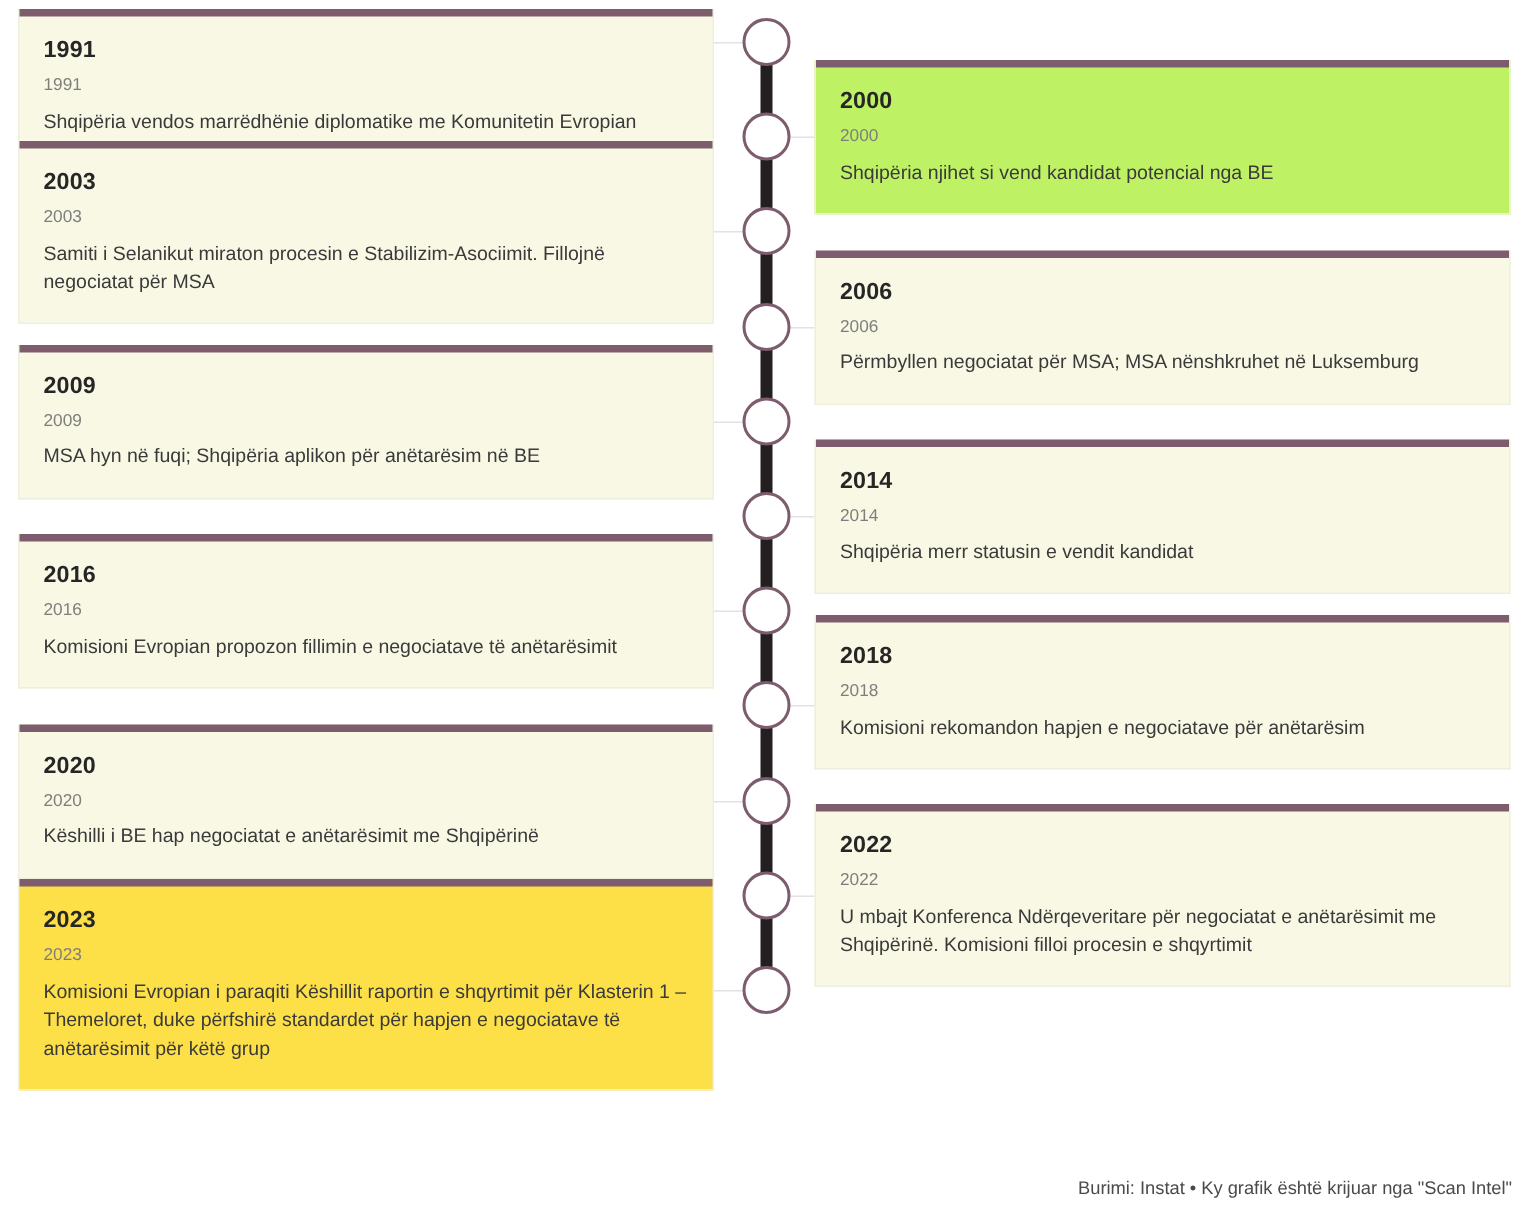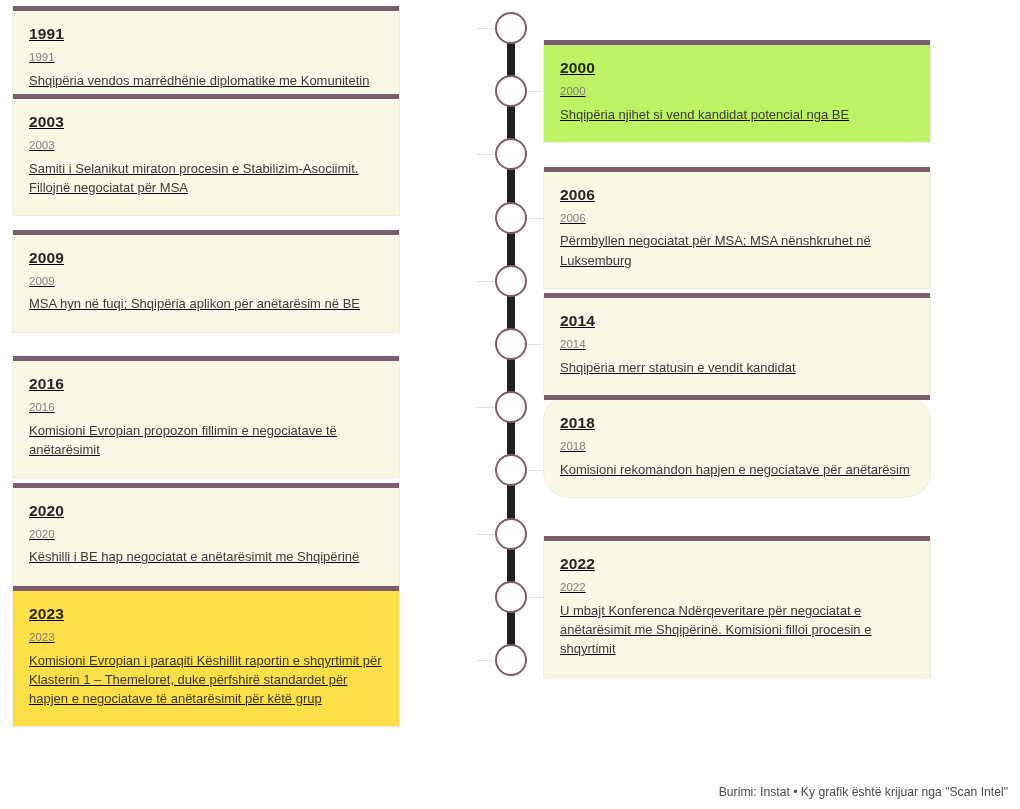--- a/index.html
+++ b/index.html
@@ -52,26 +52,25 @@
     background: #e2e2e2;
     z-index: 2;
   }
   .connector.left  { left: 476px; width: 19px; }
   .connector.right { left: 527px; width: 17px; }
 
   
   .card {
     position: absolute;
     box-sizing: border-box;
-    width: 388px;
+    width: 464px;
     background: #f8f8e4;
     border: 1px solid #efefe0;
     border-top: none;
     z-index: 4;
-    text-decoration: underline;
   }
   .card.left  { left: 12px; }
   .card.right { left: 543px; }
 
   .card-bar {
     height: 5px;
     background: #7d5c6e;
     width: 100%;
   }
 
@@ -195,21 +194,21 @@
     </div>
   </div>
       <div class="card left" style="background: rgb(248, 248, 228); top: 356.2px;">
     <div class="card-bar" style="background: rgb(125, 92, 110);"></div>
     <div class="card-body">
       <div class="card-title">2016</div>
       <div class="card-subtitle">2016</div>
       <div class="card-desc">Komisioni Evropian propozon fillimin e negociatave të anëtarësimit</div>
     </div>
   </div>
-      <div class="card right" style="background: rgb(248, 248, 228); top: 395px; border-radius: 26px;">
+      <div class="card right" style="background: rgb(248, 248, 228); top: 410px;">
     <div class="card-bar" style="background: rgb(125, 92, 110);"></div>
     <div class="card-body">
       <div class="card-title">2018</div>
       <div class="card-subtitle">2018</div>
       <div class="card-desc">Komisioni rekomandon hapjen e negociatave për anëtarësim</div>
     </div>
   </div>
       <div class="card left" style="background: rgb(248, 248, 228); top: 482.6px;">
     <div class="card-bar" style="background: rgb(125, 92, 110);"></div>
     <div class="card-body">

